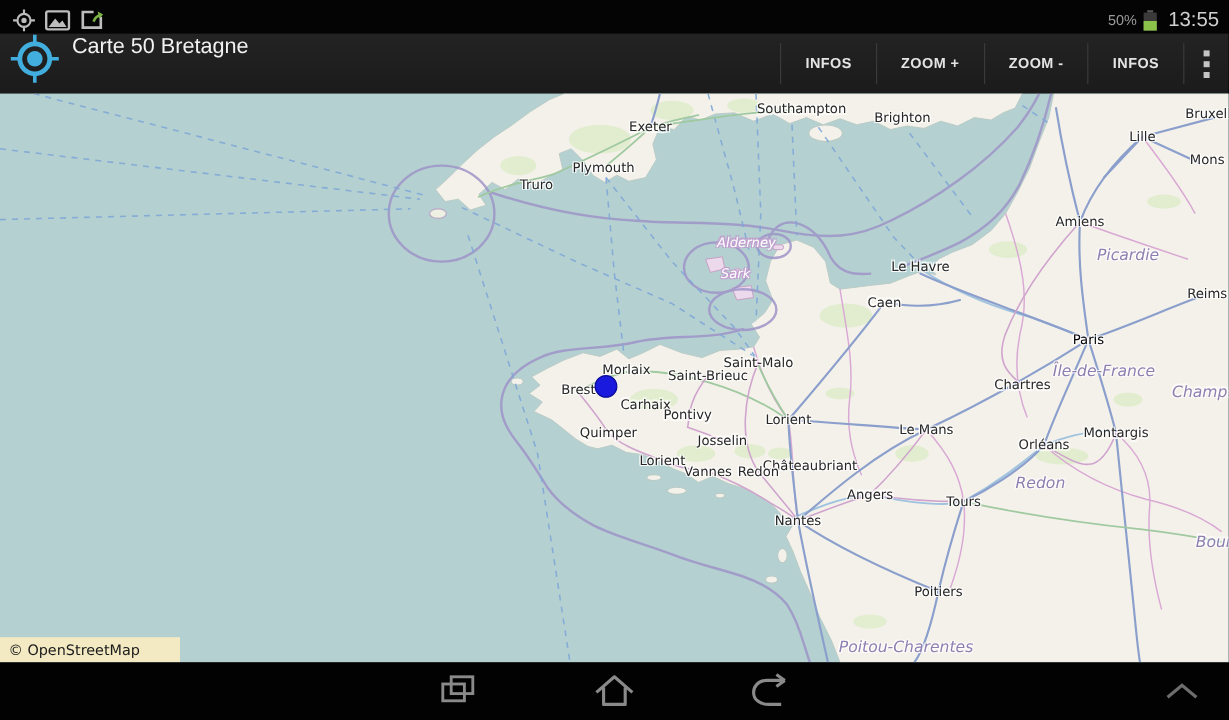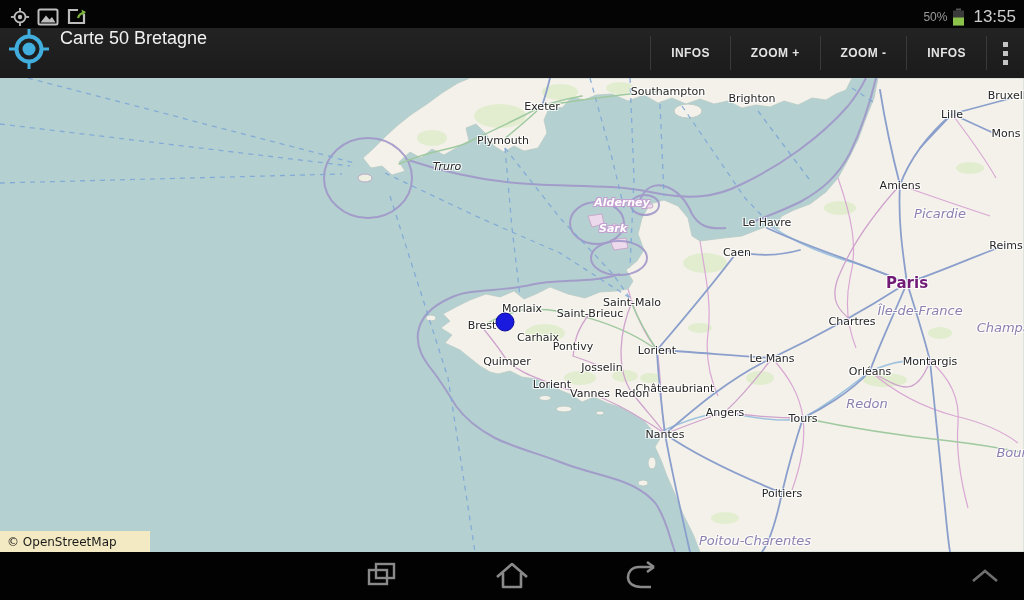--- a/index.html
+++ b/index.html
@@ -28,27 +28,27 @@
 
   
   #map{position:absolute;left:0;top:78px;width:1024px;height:474px;background:#b5d0d0;overflow:hidden;}
   #map svg{position:absolute;left:0;top:0;}
   #map-labels{position:absolute;left:0;top:0;width:100%;height:100%;}
   .lbl{position:absolute;transform:translate(-50%,-50%);white-space:nowrap;
     font-family:"DejaVu Sans",sans-serif;pointer-events:none;}
   .city{font-size:11px;color:#262626;
     text-shadow:-1px -1px 0 rgba(255,255,255,.85),1px -1px 0 rgba(255,255,255,.85),
                 -1px 1px 0 rgba(255,255,255,.85),1px 1px 0 rgba(255,255,255,.85);}
-  .city-lg{font-size:15px;font-weight:bold;color:#701a75;
+  .city-lg{font-size:11px;font-weight:normal;color:#000000;
     text-shadow:-1px -1px 0 rgba(255,255,255,.85),1px -1px 0 rgba(255,255,255,.85),
                 -1px 1px 0 rgba(255,255,255,.85),1px 1px 0 rgba(255,255,255,.85);}
   .region{font-size:13px;font-style:italic;color:#8d7fb0;
     text-shadow:-1px -1px 0 rgba(255,255,255,.7),1px -1px 0 rgba(255,255,255,.7),
                 -1px 1px 0 rgba(255,255,255,.7),1px 1px 0 rgba(255,255,255,.7);text-align:center;}
-  .island{font-size:11px;font-style:italic;font-weight:bold;color:#fff;
+  .island{font-size:11px;font-style:italic;font-weight:normal;color:#fff;
     text-shadow:-1px -1px 0 #c39ed0,1px -1px 0 #c39ed0,-1px 1px 0 #c39ed0,1px 1px 0 #c39ed0;}
   #marker{position:absolute;width:19px;height:19px;border-radius:50%;
     background:#1a1adf;border:1px solid #0b0b9a;box-sizing:border-box;
     transform:translate(-50%,-50%);}
   #attribution{position:absolute;left:0;bottom:0;width:150px;height:21px;background:#f3eac3;
     display:flex;align-items:center;font-family:"DejaVu Sans",sans-serif;
     font-size:12px;color:#1a1a1a;padding-left:7px;box-sizing:border-box;}
 
   
   #nav-bar{position:absolute;left:0;top:552px;width:1024px;height:48px;background:#020202;}
@@ -261,21 +261,21 @@
           <path d="M870,293 C900,310 915,322 930,283"></path>
         </g>
       </g>
     </svg>
 
     <div id="map-labels">
         <span class="lbl city" style="left: 542px; top: 28px;">Exeter</span>
         <span class="lbl city" style="left: 668px; top: 13px;">Southampton</span>
         <span class="lbl city" style="left: 752px; top: 20px;">Brighton</span>
         <span class="lbl city" style="left: 503px; top: 62px;">Plymouth</span>
-        <span class="lbl city" style="left: 447px; top: 88px; font-style: italic;">Truro</span>
+        <span class="lbl city" style="left: 447px; top: 76px;">Truro</span>
         <span class="lbl city" style="left: 1013px; top: 17px;">Bruxelles</span>
         <span class="lbl city" style="left: 952px; top: 36px;">Lille</span>
         <span class="lbl city" style="left: 1006px; top: 55px;">Mons</span>
         <span class="lbl city" style="left: 900px; top: 107px;">Amiens</span>
         <span class="lbl city" style="left: 767px; top: 144px;">Le Havre</span>
         <span class="lbl city" style="left: 737px; top: 174px;">Caen</span>
         <span class="lbl city" style="left: 1006px; top: 167px;">Reims</span>
         <span class="lbl city-lg" style="left: 907px; top: 205px;">Paris</span>
         <span class="lbl city" style="left: 852px; top: 243px;">Chartres</span>
         <span class="lbl city" style="left: 632px; top: 224px;">Saint-Malo</span>

